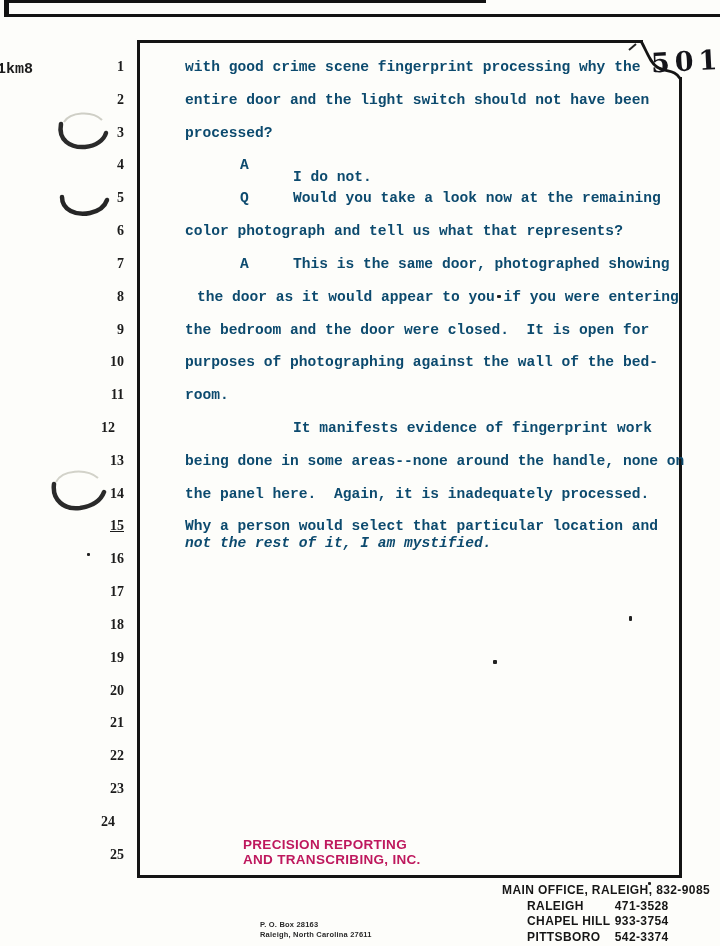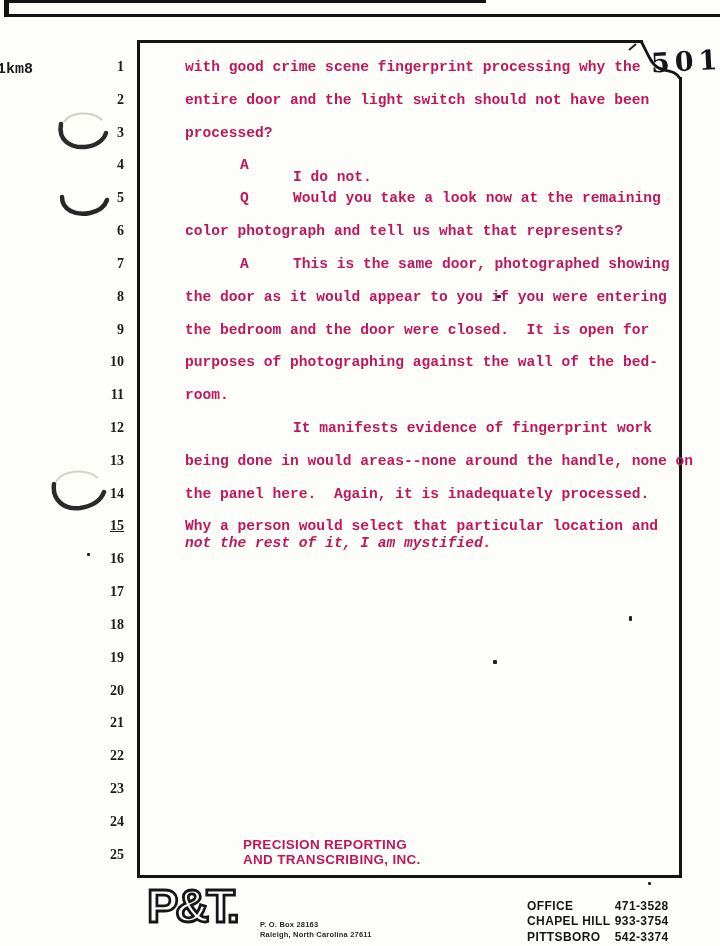--- a/index.html
+++ b/index.html
@@ -27,21 +27,21 @@
     transform:rotate(-3deg);
   }
 
   
   .line-number{
     position:absolute;left:92px;width:32px;text-align:right;
     font:bold 14px "Liberation Serif",serif;color:#1c1c1c;
   }
   .t-text,.t-speaker{
     position:absolute;white-space:pre;
-    font:bold 14.6px "Liberation Mono",monospace;color:#be185d;
+    font:bold 14.6px "Liberation Mono",monospace;color:#0c4a6e;
   }
   .t-speaker{left:240px;}
   .ind-body{left:185px;}
   .ind-qa{left:293px;}
   .ind-paragraph{left:293px;}
 
   
   .speck{position:absolute;background:#222;border-radius:1px;}
 
   
@@ -111,77 +111,77 @@
       <div class="line-number" style="top: 91.82px;">2</div>
       <div class="line-number" style="top: 124.64px;">3</div>
       <div class="line-number" style="top: 157.46px;">4</div>
       <div class="line-number" style="top: 190.28px;">5</div>
       <div class="line-number" style="top: 223.1px;">6</div>
       <div class="line-number" style="top: 255.92px;">7</div>
       <div class="line-number" style="top: 288.74px;">8</div>
       <div class="line-number" style="top: 321.56px;">9</div>
       <div class="line-number" style="top: 354.38px;">10</div>
       <div class="line-number" style="top: 387.2px;">11</div>
-      <div class="line-number" style="top: 420.02px;">12</div>
+      <div class="line-number" style="top: 420.02px; text-align: center;">12</div>
       <div class="line-number" style="top: 452.84px;">13</div>
       <div class="line-number" style="top: 485.66px;">14</div>
       <div class="line-number" style="top: 518.48px; text-decoration: underline;">15</div>
       <div class="line-number" style="top: 551.3px;">16</div>
       <div class="line-number" style="top: 584.12px;">17</div>
       <div class="line-number" style="top: 616.94px;">18</div>
       <div class="line-number" style="top: 649.76px;">19</div>
       <div class="line-number" style="top: 682.58px;">20</div>
       <div class="line-number" style="top: 715.4px;">21</div>
       <div class="line-number" style="top: 748.22px;">22</div>
       <div class="line-number" style="top: 781.04px;">23</div>
-      <div class="line-number" style="top: 813.86px;">24</div>
+      <div class="line-number" style="top: 813.86px; text-align: center;">24</div>
       <div class="line-number" style="top: 846.68px;">25</div>
       <div class="t-text ind-body" style="top: 59px;">with good crime scene fingerprint processing why the</div>
       <div class="t-text ind-body" style="top: 91.82px; text-align: right;">entire door and the light switch should not have been</div>
       <div class="t-text ind-body" style="top: 124.64px;">processed?</div>
       <div class="t-speaker" style="top: 157.46px;">A</div>
       <div class="t-text ind-qa" style="top: 157.46px; margin-top: 12px;">I do not.</div>
       <div class="t-speaker" style="top: 190.28px;">Q</div>
       <div class="t-text ind-qa" style="top: 190.28px;">Would you take a look now at the remaining</div>
       <div class="t-text ind-body" style="top: 223.1px;">color photograph and tell us what that represents?</div>
       <div class="t-speaker" style="top: 255.92px;">A</div>
       <div class="t-text ind-qa" style="top: 255.92px;">This is the same door, photographed showing</div>
-      <div class="t-text ind-body" style="top: 288.74px;">the door as it would appear to you if you were entering</div>
+      <div class="t-text ind-body" style="top: 288.74px; margin-left: 12px;">the door as it would appear to you if you were entering</div>
       <div class="t-text ind-body" style="top: 321.56px;">the bedroom and the door were closed.  It is open for</div>
       <div class="t-text ind-body" style="top: 354.38px;">purposes of photographing against the wall of the bed-</div>
       <div class="t-text ind-body" style="top: 387.2px;">room.</div>
       <div class="t-text ind-paragraph" style="top: 420.02px;">It manifests evidence of fingerprint work</div>
-      <div class="t-text ind-body" style="top: 452.84px;">being done in would areas--none around the handle, none on</div>
+      <div class="t-text ind-body" style="top: 452.84px;">being done in some areas--none around the handle, none on</div>
       <div class="t-text ind-body" style="top: 485.66px;">the panel here.  Again, it is inadequately processed.</div>
       <div class="t-text ind-body" style="top: 518.48px;">Why a person would select that particular location and</div>
       <div class="t-text ind-body" style="top: 535px; font-style: italic;">not the rest of it, I am mystified.</div>
     </div>
 
   <div class="speck" style="left:497px;top:295px;width:4px;height:3px;"></div>
   <div class="speck" style="left:87px;top:553px;width:3px;height:3px;"></div>
   <div class="speck" style="left:629px;top:616px;width:3px;height:5px;"></div>
   <div class="speck" style="left:493px;top:660px;width:4px;height:4px;"></div>
   <div class="speck" style="left:648px;top:882px;width:3px;height:3px;"></div>
 
-  <div class="logo">P&amp;T.</div>
 
   <div class="company">
     <div>PRECISION REPORTING</div>
     <div>AND TRANSCRIBING, INC.</div>
   </div>
 
   <div class="address">
     <div>P. O. Box 28163</div>
     <div>Raleigh, North Carolina  27611</div>
   </div>
 
+  <div class="contact-main">MAIN OFFICE, RALEIGH, 832-9085</div>
 
   <div class="contact-rows">
     <div class="contact-row">
-      <span class="contact-city">OFFICE</span>
+      <span class="contact-city">RALEIGH</span>
       <span class="contact-phone">471-3528</span>
     </div>
     <div class="contact-row">
       <span class="contact-city">CHAPEL HILL</span>
       <span class="contact-phone">933-3754</span>
     </div>
     <div class="contact-row">
       <span class="contact-city">PITTSBORO</span>
       <span class="contact-phone">542-3374</span>
     </div>

